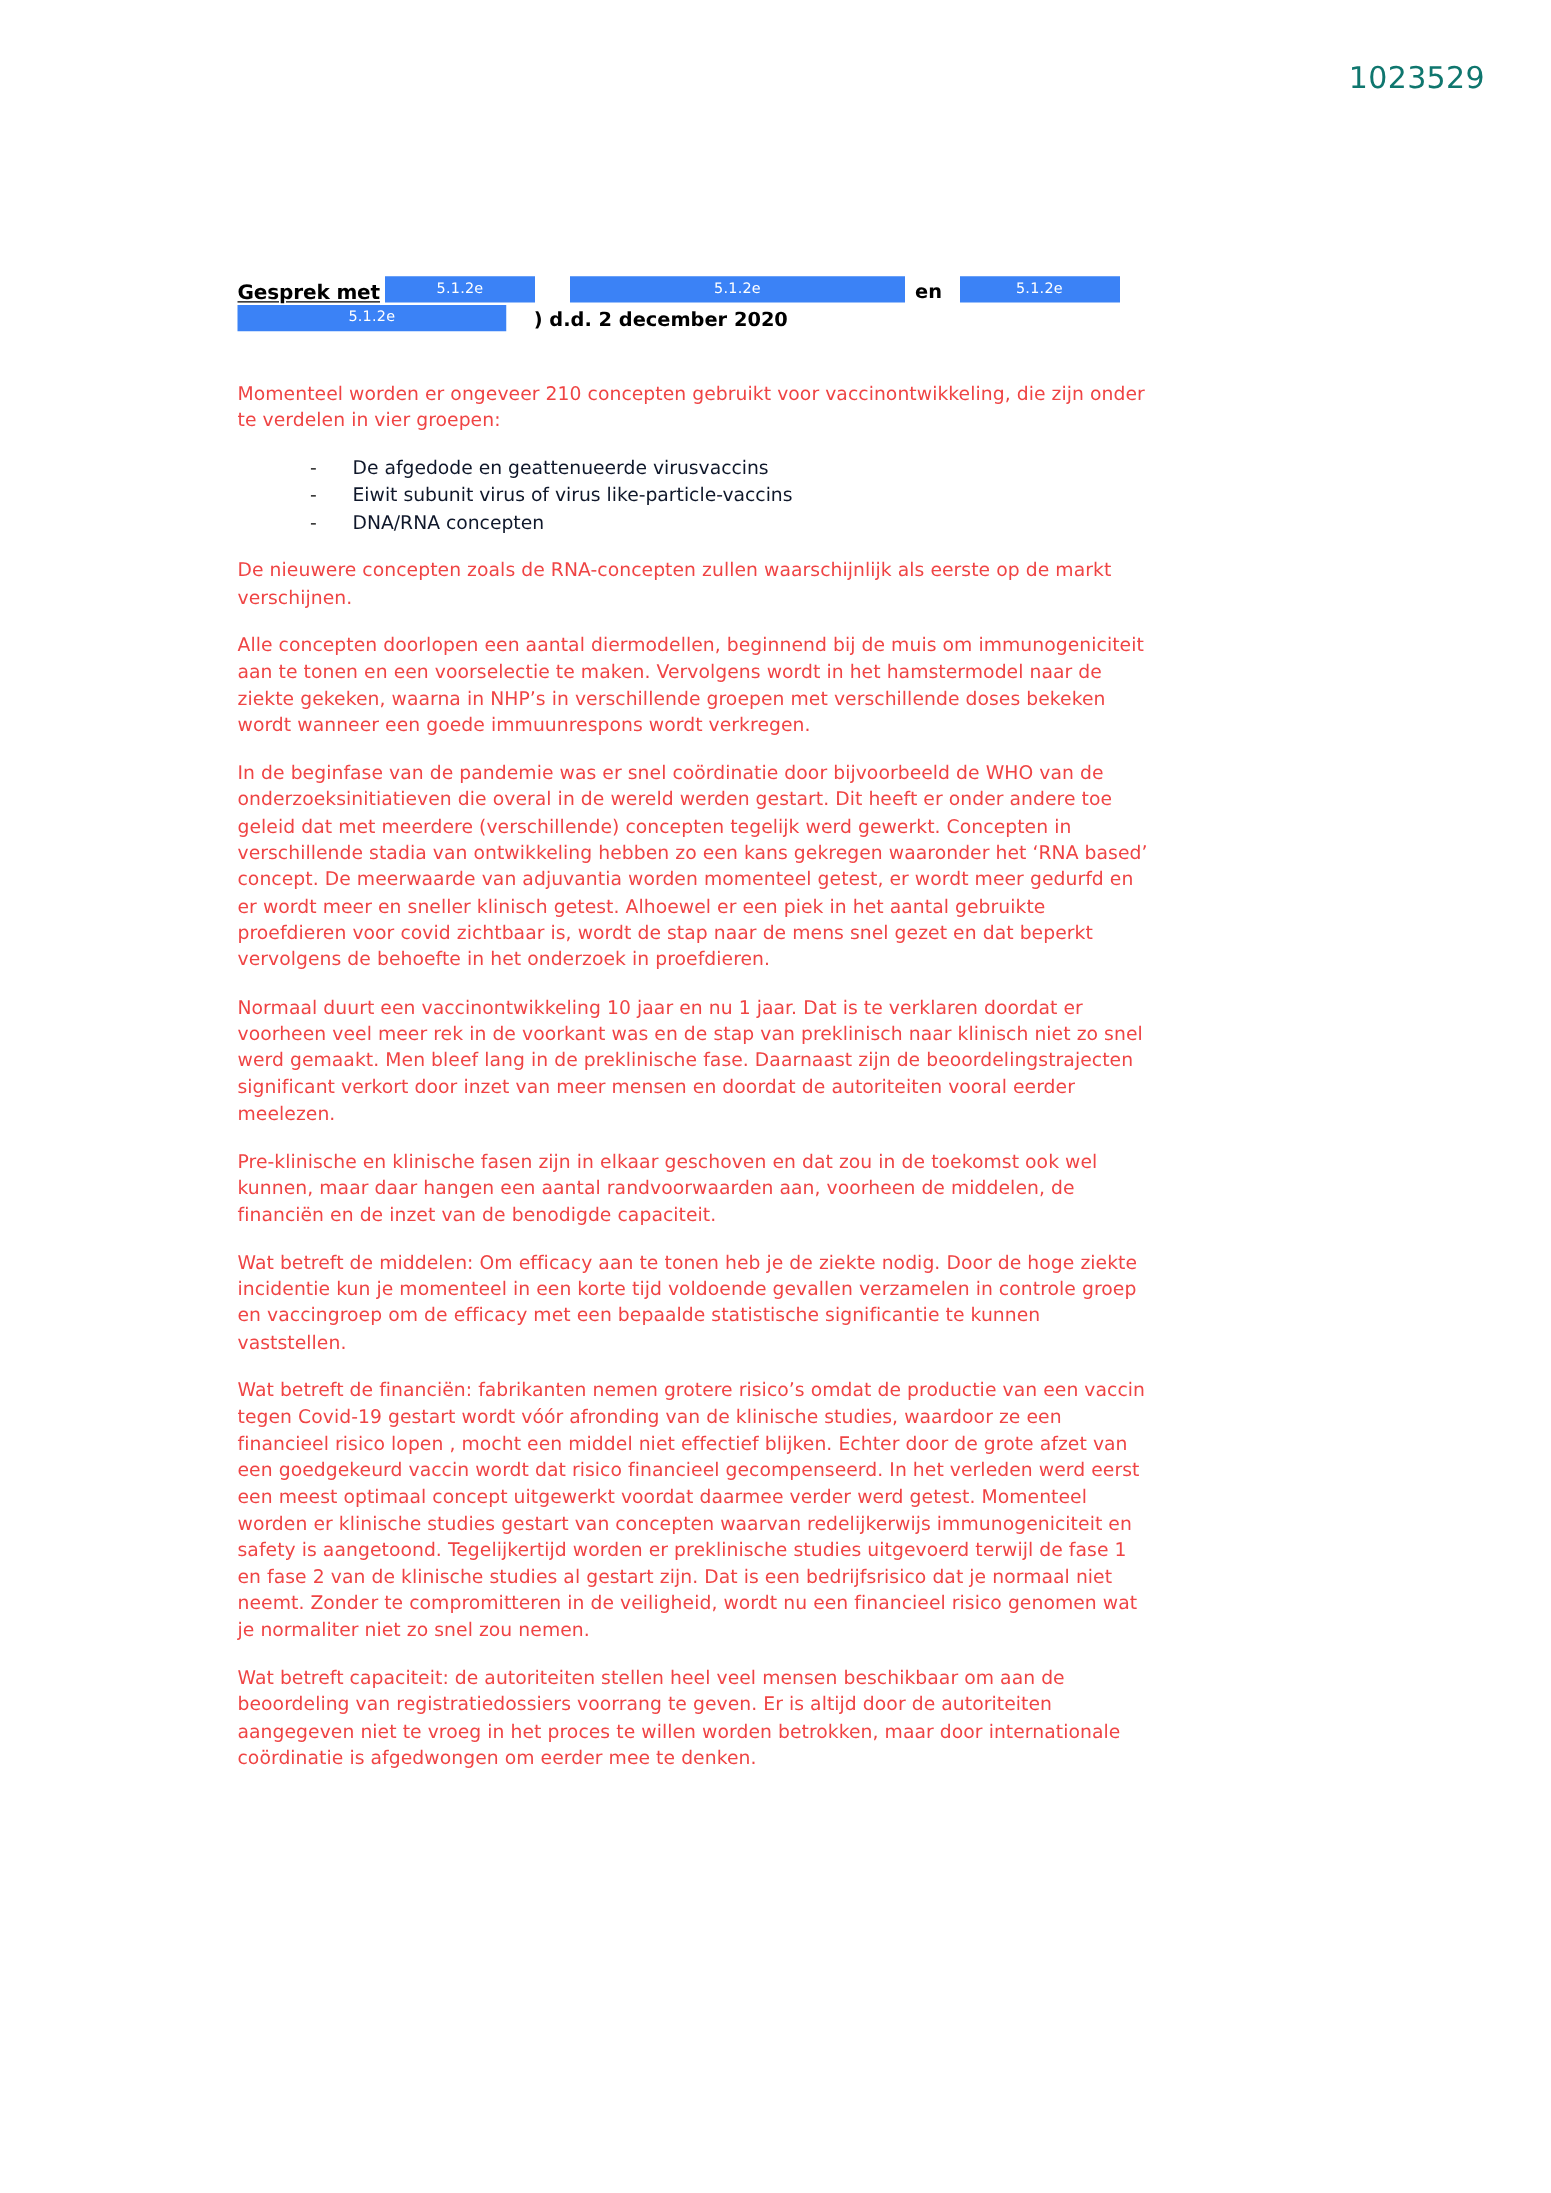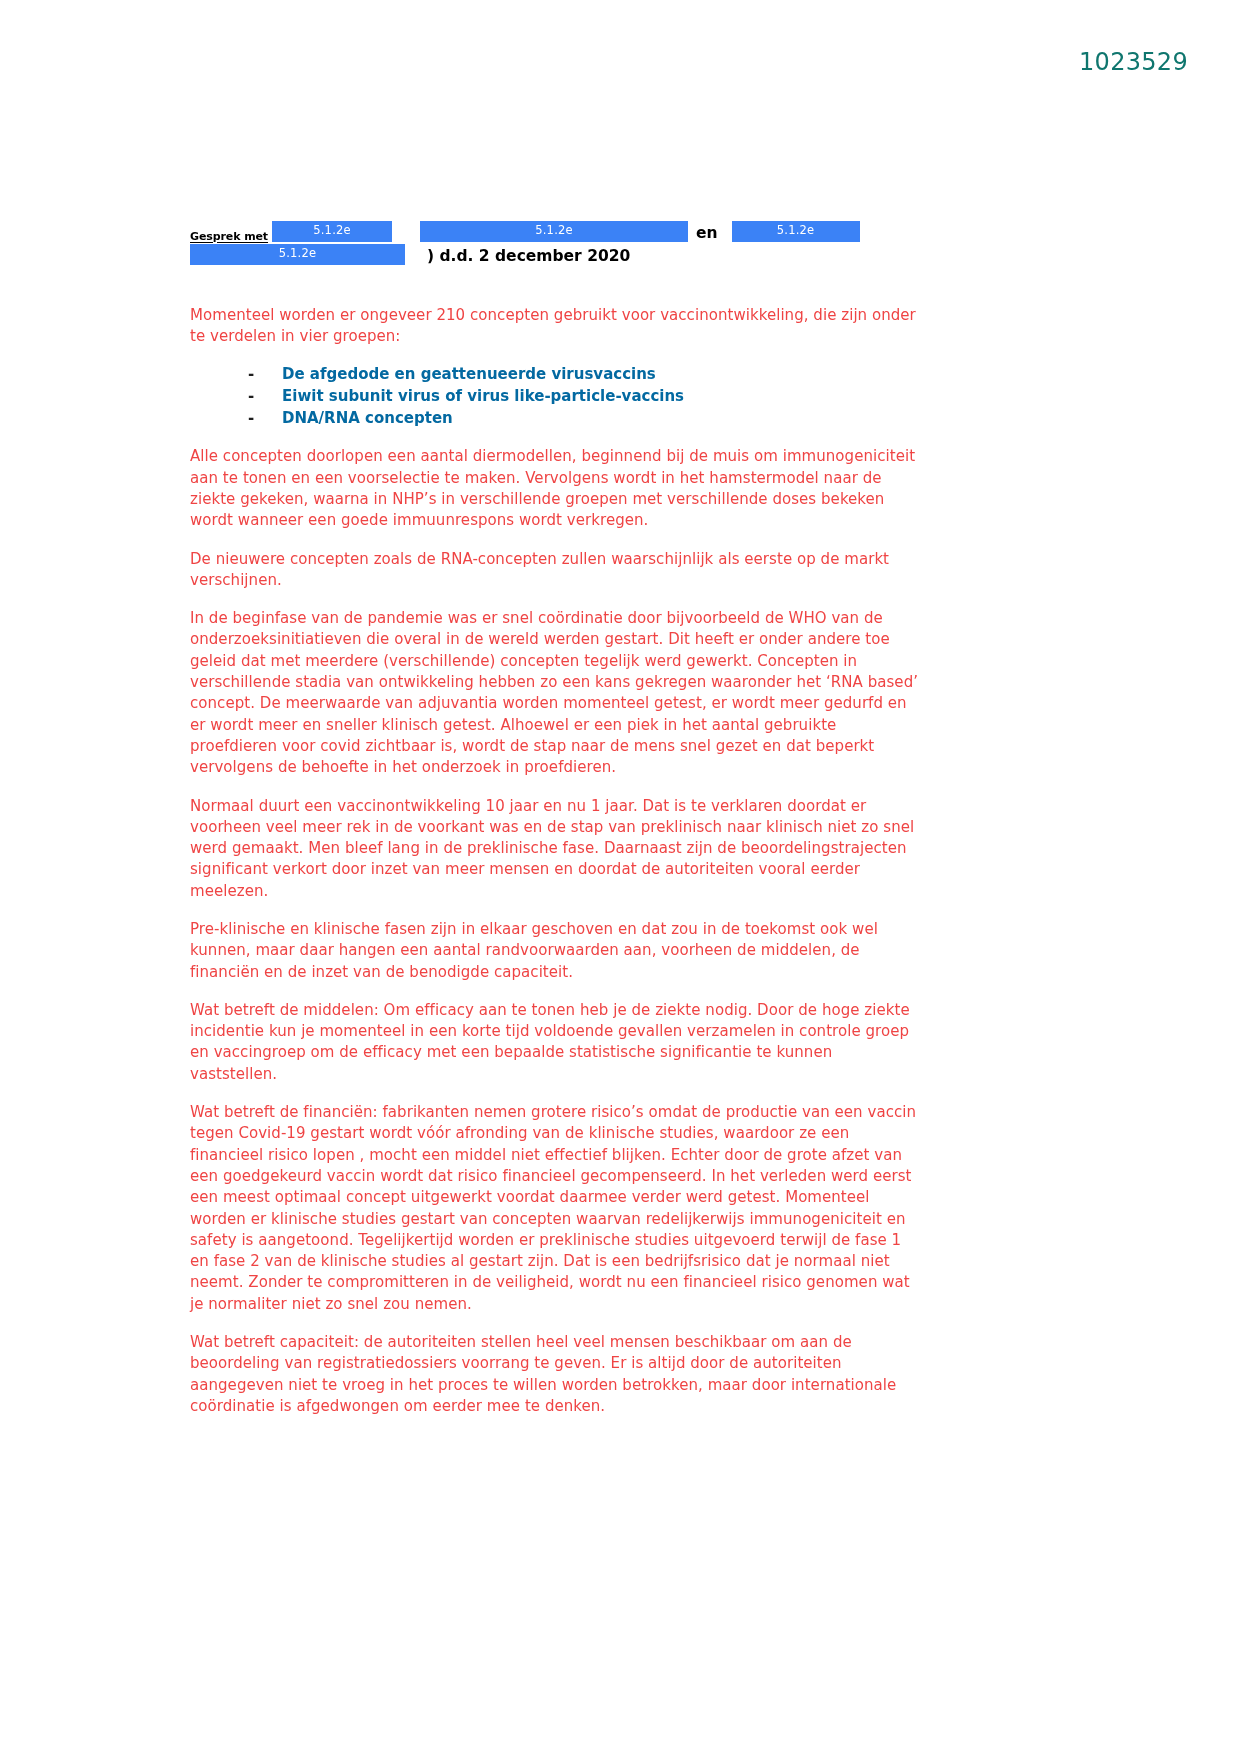--- a/index.html
+++ b/index.html
@@ -45,21 +45,21 @@
   }
   .hdr-line {
     display: flex;
     align-items: flex-end;
     white-space: nowrap;
   }
   .hdr-line-1 { margin-bottom: 2px; }
 
   .hdr-text {
     font-weight: bold;
-    font-size: 11px;
+    font-size: 16px;
     letter-spacing: -0.1px;
   }
   .hdr-text.underlined {
     text-decoration: underline;
     text-underline-offset: 2px;
   }
 
   
   .redaction {
     display: inline-flex;
@@ -104,24 +104,23 @@
   .para:last-child { margin-bottom: 0; }
 
   .bullet-list {
     list-style: none;
     margin: 0 0 17px 0;
     padding: 0 0 0 58px;
   }
   .bullet-list li {
     font-size: 15px;
     line-height: 1.45;
-    color: #0369a1;
+    color: #0f172a;
     position: relative;
     padding-left: 34px;
-    font-weight: bold;
   }
   .bullet-list li::before {
     content: "-";
     position: absolute;
     left: 0;
     top: 0;
     color: #1f1f1f;
   }
 </style>
 </head>
@@ -146,22 +145,22 @@
   </div>
 
   <p class="para">Momenteel worden er ongeveer 210 concepten gebruikt voor vaccinontwikkeling, die zijn onder te verdelen in vier groepen:</p>
 
   <ul class="bullet-list">
     <li>De afgedode en geattenueerde virusvaccins</li>
     <li>Eiwit subunit virus of virus like-particle-vaccins</li>
     <li>DNA/RNA concepten</li>
   </ul>
 
+  <p class="para">De nieuwere concepten zoals de RNA-concepten zullen waarschijnlijk als eerste op de markt verschijnen.</p>
   <p class="para">Alle concepten doorlopen een aantal diermodellen, beginnend bij de muis om immunogeniciteit aan te tonen en een voorselectie te maken. Vervolgens wordt in het hamstermodel naar de ziekte gekeken, waarna in NHP’s in verschillende groepen met verschillende doses bekeken wordt wanneer een goede immuunrespons wordt verkregen.</p>
-  <p class="para">De nieuwere concepten zoals de RNA-concepten zullen waarschijnlijk als eerste op de markt verschijnen.</p>
   <p class="para">In de beginfase van de pandemie was er snel coördinatie door bijvoorbeeld de WHO van de onderzoeksinitiatieven die overal in de wereld werden gestart. Dit heeft er onder andere toe geleid dat met meerdere (verschillende) concepten tegelijk werd gewerkt. Concepten in verschillende stadia van ontwikkeling hebben zo een kans gekregen waaronder het ‘RNA based’ concept. De meerwaarde van adjuvantia worden momenteel getest, er wordt meer gedurfd en er wordt meer en sneller klinisch getest. Alhoewel er een piek in het aantal gebruikte proefdieren voor covid zichtbaar is, wordt de stap naar de mens snel gezet en dat beperkt vervolgens de behoefte in het onderzoek in proefdieren.</p>
   <p class="para">Normaal duurt een vaccinontwikkeling 10 jaar en nu 1 jaar. Dat is te verklaren doordat er voorheen veel meer rek in de voorkant was en de stap van preklinisch naar klinisch niet zo snel werd gemaakt. Men bleef lang in de preklinische fase. Daarnaast zijn de beoordelingstrajecten significant verkort door inzet van meer mensen en doordat de autoriteiten vooral eerder meelezen.</p>
   <p class="para">Pre-klinische en klinische fasen zijn in elkaar geschoven en dat zou in de toekomst ook wel kunnen, maar daar hangen een aantal randvoorwaarden aan, voorheen de middelen, de financiën en de inzet van de benodigde capaciteit.</p>
   <p class="para">Wat betreft de middelen: Om efficacy aan te tonen heb je de ziekte nodig. Door de hoge ziekte incidentie kun je momenteel in een korte tijd voldoende gevallen verzamelen in controle groep en vaccingroep om de efficacy met een bepaalde statistische significantie te kunnen vaststellen.</p>
   <p class="para">Wat betreft de financiën: fabrikanten nemen grotere risico’s omdat de productie van een vaccin tegen Covid-19 gestart wordt vóór afronding van de klinische studies, waardoor ze een financieel risico lopen , mocht een middel niet effectief blijken. Echter door de grote afzet van een goedgekeurd vaccin wordt dat risico financieel gecompenseerd. In het verleden werd eerst een meest optimaal concept uitgewerkt voordat daarmee verder werd getest. Momenteel worden er klinische studies gestart van concepten waarvan redelijkerwijs immunogeniciteit en safety is aangetoond. Tegelijkertijd worden er preklinische studies uitgevoerd terwijl de fase 1 en fase 2 van de klinische studies al gestart zijn. Dat is een bedrijfsrisico dat je normaal niet neemt. Zonder te compromitteren in de veiligheid, wordt nu een financieel risico genomen wat je normaliter niet zo snel zou nemen.</p>
   <p class="para">Wat betreft capaciteit: de autoriteiten stellen heel veel mensen beschikbaar om aan de beoordeling van registratiedossiers voorrang te geven. Er is altijd door de autoriteiten aangegeven niet te vroeg in het proces te willen worden betrokken, maar door internationale coördinatie is afgedwongen om eerder mee te denken.</p>
 
 </div>
 
 </body></html>

